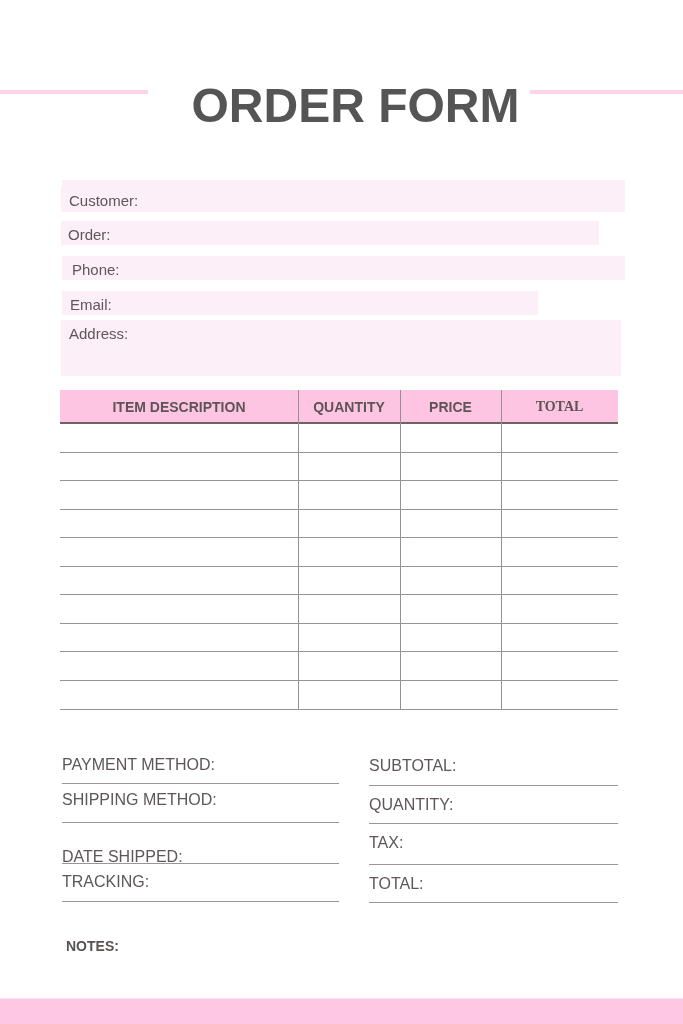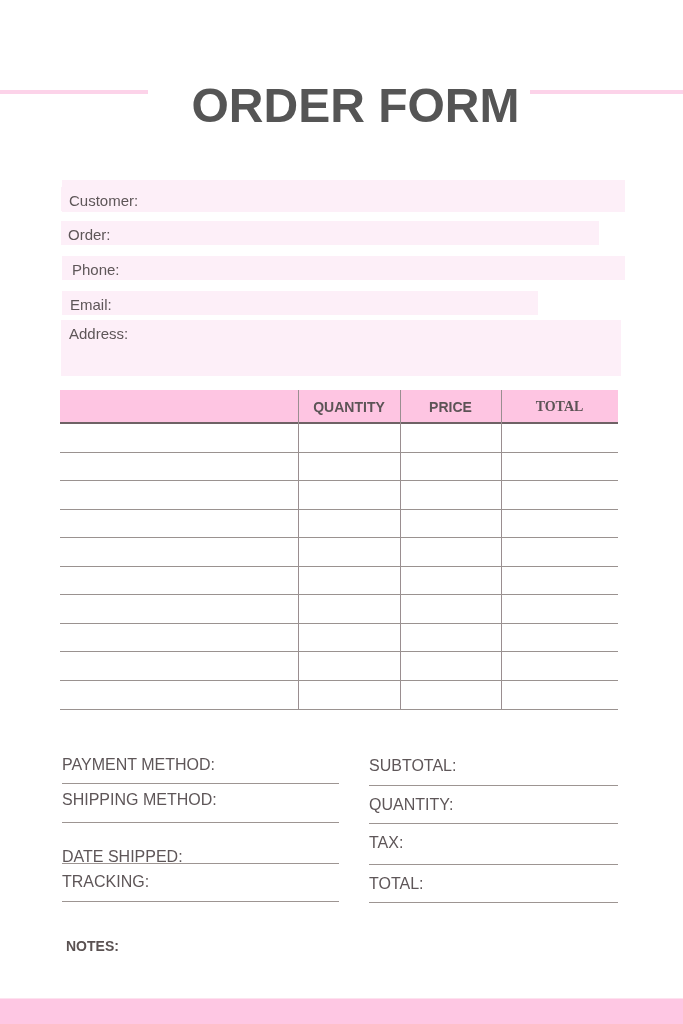--- a/index.html
+++ b/index.html
@@ -41,20 +41,21 @@
   <div class="field" style="left:62px; top:291px; width:476px; height:24px;">
     <span>Email:</span>
   </div>
   <div class="field" style="left:61px; top:320px; width:560px; height:56px;">
     <span>Address:</span>
   </div>
 </div>
 
 <div class="table" style="height:321px;">
   <div class="thead">
+    <div class="th" style="left:0; width:238px;">ITEM DESCRIPTION</div>
     <div class="th" style="left:238px; width:102px;">QUANTITY</div>
     <div class="th" style="left:340px; width:101px;">PRICE</div>
     <div class="th" style="left:441px; width:117px;font-family:Liberation Serif, serif;">TOTAL</div>
   </div>
 
   <div class="vline" style="left:238px; top:0; height:320px;"></div>
   <div class="vline" style="left:340px; top:0; height:320px;"></div>
   <div class="vline" style="left:441px; top:0; height:320px;"></div>
 
   <div style="position:absolute; left:0; top:34px; width:558px; height:29px;">

